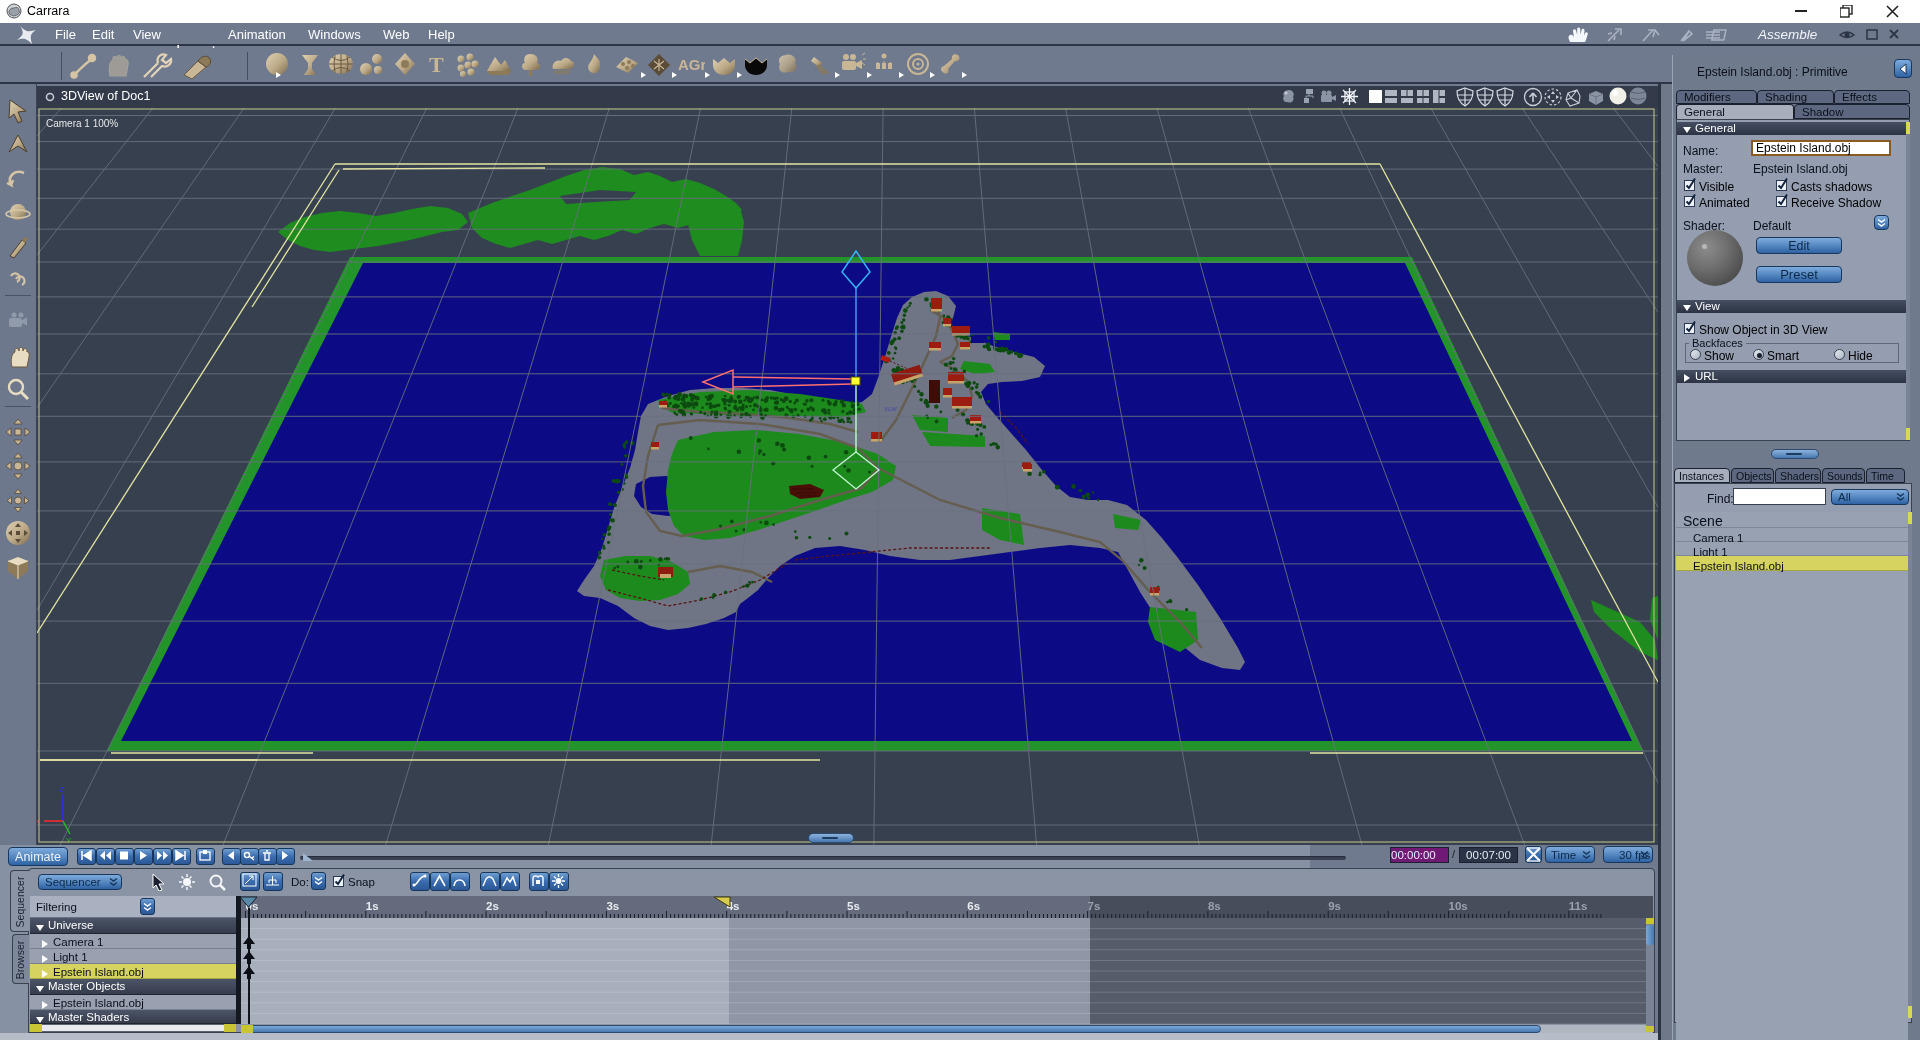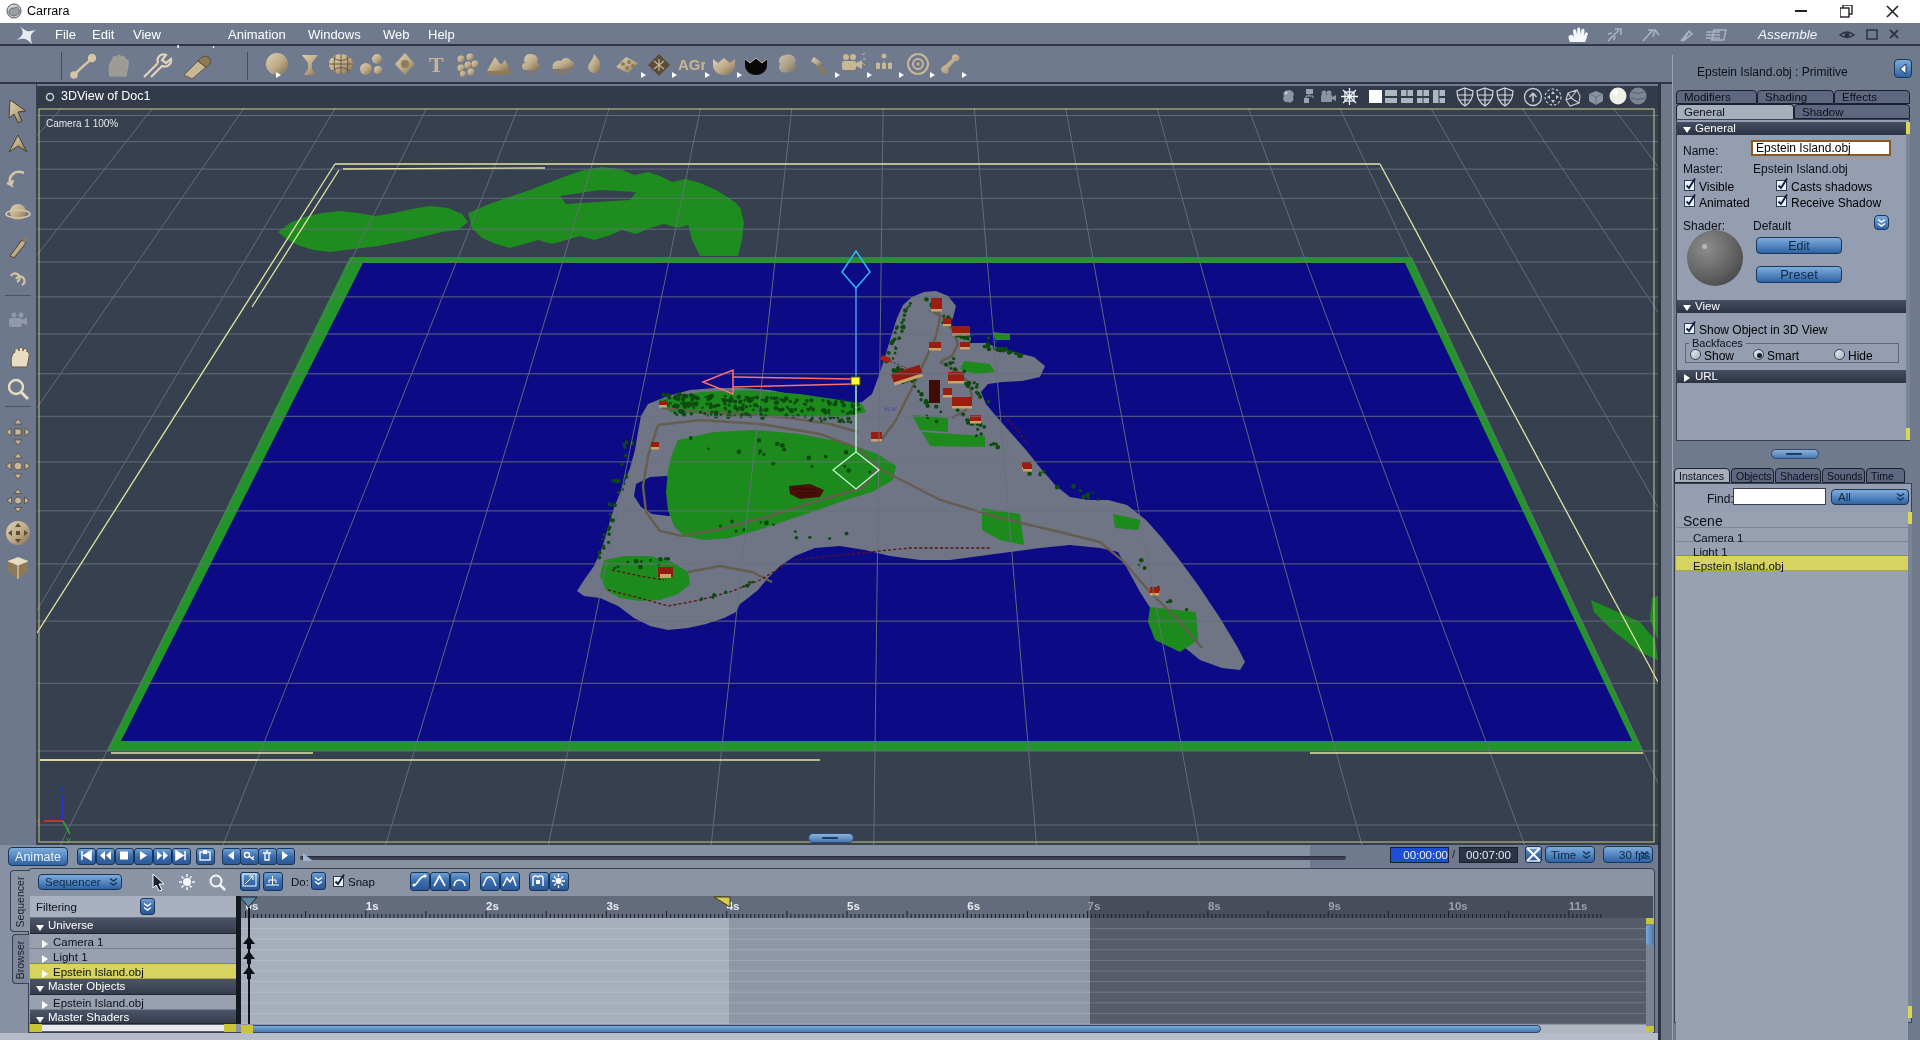--- a/index.html
+++ b/index.html
@@ -1025,21 +1025,21 @@
         <path d="M7 7 L12 11 M10 9 l2 -1.5" stroke="#fff" stroke-width="1.4"></path>
       </svg></div>
 <div class="tbtn" style="left:258px;top:3px"><svg width="15" height="13" viewBox="0 0 15 13">
         <path d="M3 4 h8 M5 4 v7 h4 v-7 M6 2 h2" stroke="#fff" fill="none" stroke-width="1.3"></path>
       </svg></div>
 <div class="tbtn" style="left:276px;top:3px"><svg width="15" height="13" viewBox="0 0 15 13">
         <path d="M4 2 L10 6.5 L4 11 Z" fill="#fff"></path>
       </svg></div>
 <div class="abs" style="left:300px;top:11px;width:1046px;height:4px;background:#3a4152;border-radius:2px;border-top:1px solid #252b38"></div>
 <div class="abs" style="left:303px;top:8px;width:0;height:0;border-bottom:8px solid #9fb6d2;border-right:10px solid transparent"></div>
-<div class="abs" style="left:1390px;top:2px;width:59px;height:16px;background:#1d4ed8;border:1px solid #1a202e;color:#e8ecf2;font-size:11.5px;text-align:right;line-height:15px">00:00:00</div>
+<div class="abs" style="left:1390px;top:2px;width:59px;height:16px;background:#701a75;border:1px solid #1a202e;color:#e8ecf2;font-size:11.5px;text-align:left;line-height:15px">00:00:00</div>
 <div class="abs" style="left:1452px;top:3px;font-size:11px;color:#222">/</div>
 <div class="abs" style="left:1459px;top:2px;width:59px;height:16px;background:#2b3347;border:1px solid #1a202e;color:#e8ecf2;font-size:11.5px;text-align:center;line-height:15px">00:07:00</div>
 <div class="tbtn" style="left:1525px;top:1px;width:17px;height:17px"><svg width="15" height="15" viewBox="0 0 15 15">
         <path d="M1 1 L14 14 M14 1 L1 14" stroke="#fff" stroke-width="2"></path>
         <path d="M1 1 h13 M1 14 h13" stroke="#dfe5ec" stroke-width="1.5"></path>
       </svg></div>
 <div class="abs btn-blue" style="left:1545px;top:1px;width:50px;height:17px;font-size:11.5px;line-height:16px;text-align:left;padding-left:5px">Time<svg width="9" height="10" viewBox="0 0 9 10" style="position:absolute;right:3px;top:50%;margin-top:-5px">
         <path d="M1 1.5 L4.5 4 L8 1.5 M1 5.5 L4.5 8 L8 5.5" stroke="#17375c" stroke-width="1.5" fill="none"></path>
       </svg></div>
 <div class="abs btn-blue" style="left:1603px;top:1px;width:50px;height:17px;font-size:11.5px;line-height:16px;text-align:left;padding-left:15px">30 fps<svg width="9" height="10" viewBox="0 0 9 10" style="position:absolute;right:3px;top:50%;margin-top:-5px">

